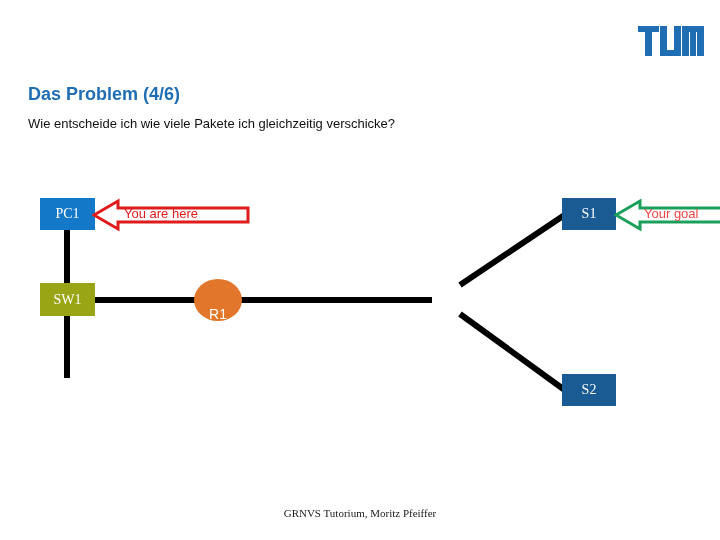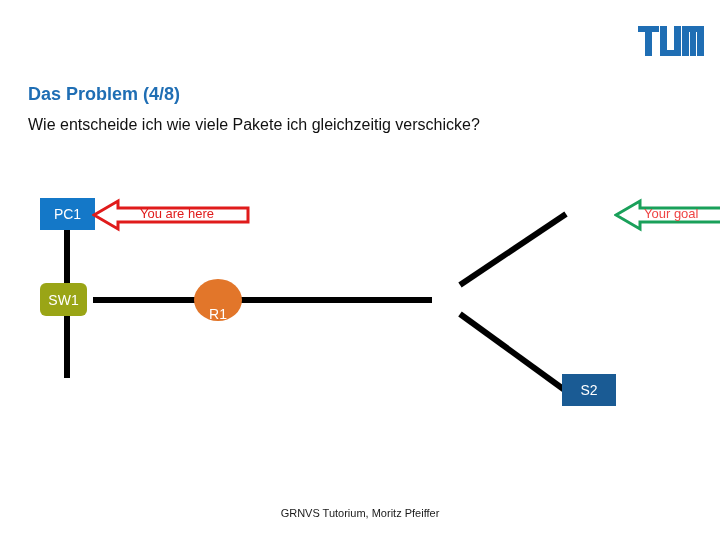--- a/index.html
+++ b/index.html
@@ -40,21 +40,21 @@
     font-size: 18px;
     font-weight: bold;
     color: #1f6eb4;
     letter-spacing: 0px;
     white-space: nowrap;
   }
   #slide-subtitle {
     position: absolute;
     left: 28px;
     top: 116px;
-    font-size: 16px;
+    font-size: 13px;
     font-weight: normal;
     color: #111111;
     white-space: nowrap;
   }
 
   
   #diagram {
     position: absolute;
     left: 0;
     top: 0;
@@ -74,58 +74,58 @@
     display: flex;
     align-items: center;
     justify-content: center;
     color: #ffffff;
     font-size: 14px;
     font-family: "Liberation Sans", sans-serif;
     line-height: 1;
     z-index: 4;
     box-sizing: border-box;
   }
-  .node.box { border-radius: 0; }
+  .node.box { border-radius: 0; font-family: Liberation Serif, serif; }
   .node.ellipse { border-radius: 50%; align-items: flex-end; }
 
   #node-pc1  { left: 40px;  top: 198px; width: 55px; height: 32px; background: #1478c8; }
   #node-pc2  { left: 40px;  top: 374px; width: 55px; height: 32px; background: #1478c8; }
-  #node-sw1  { left: 40px;  top: 283px; width: 47px; height: 33px; background: #9aa516; border-radius: 6px; }
+  #node-sw1  { left: 40px;  top: 283px; width: 55px; height: 33px; background: #9aa516; }
   #node-r1   { left: 194px; top: 279px; width: 48px; height: 42px; background: #e2762a; }
   #node-r2   { left: 423px; top: 278px; width: 48px; height: 42px; background: #e2762a; }
   #node-s1   { left: 562px; top: 198px; width: 54px; height: 32px; background: #1a5b94; }
   #node-s2   { left: 562px; top: 374px; width: 54px; height: 32px; background: #1a5b94; text-align: center; }
 
   
   .callout {
     position: absolute;
     z-index: 6;
   }
   .callout-label {
     position: absolute;
     font-size: 13px;
     font-family: "Liberation Sans", sans-serif;
     white-space: nowrap;
     z-index: 7;
   }
   #callout-here      { left: 92px;  top: 198px; width: 158px; height: 34px; }
-  #callout-here-text { left: 124px; top: 206px; color: #e01b1b; margin-left: 16px; }
+  #callout-here-text { left: 124px; top: 206px; color: #e01b1b; }
   #callout-goal      { left: 614px; top: 198px; width: 112px; height: 34px; }
   #callout-goal-text { left: 644px; top: 206px; color: #ef4444; }
 
   
   #footer-text {
     position: absolute;
     left: 0;
     top: 507px;
     width: 720px;
     text-align: center;
     font-size: 11px;
     color: #1a1a1a;
-    font-family: Liberation Sans, sans-serif;
+    font-family: Liberation Serif, serif;
   }
 </style>
 </head>
 <body>
 
 <div id="slide">
 
   <div id="tum-logo">
     <svg width="66" height="30" viewBox="0 0 66 30" xmlns="http://www.w3.org/2000/svg">
       <g fill="#1f6eb4">
@@ -138,21 +138,21 @@
         <rect x="36" y="0" width="7" height="30"></rect>
 
         <rect x="44" y="0" width="7" height="30"></rect>
         <rect x="44" y="0" width="22" height="6"></rect>
         <rect x="52" y="6" width="6" height="24"></rect>
         <rect x="59" y="0" width="7" height="30"></rect>
       </g>
     </svg>
   </div>
 
-  <div id="slide-title">Das Problem (4/8)</div>
+  <div id="slide-title">Das Problem (4/6)</div>
 
   <div id="slide-subtitle">Wie entscheide ich wie viele Pakete ich gleichzeitig verschicke?</div>
 
   <div id="diagram">
 
     <svg id="links-svg" viewBox="0 0 720 540" xmlns="http://www.w3.org/2000/svg">
       <g stroke="#000000" stroke-width="6" stroke-linecap="butt">
 
         <line x1="67" y1="228" x2="67" y2="286"></line>
 
@@ -175,20 +175,23 @@
     <div class="node box" id="node-sw1">
       <span>SW1</span>
     </div>
 
 
     <div class="node ellipse" id="node-r1">
       <span>R1</span>
     </div>
 
 
+    <div class="node box" id="node-s1">
+      <span>S1</span>
+    </div>
 
     <div class="node box" id="node-s2">
       <span>S2</span>
     </div>
 
     <div class="callout" id="callout-here">
       <svg width="158" height="34" viewBox="0 0 158 34" xmlns="http://www.w3.org/2000/svg">
         <polygon points="2,17 26,3 26,10 156,10 156,24 26,24 26,31" fill="#ffffff" stroke="#e01b1b" stroke-width="3" stroke-linejoin="miter"></polygon>
       </svg>
     </div>

